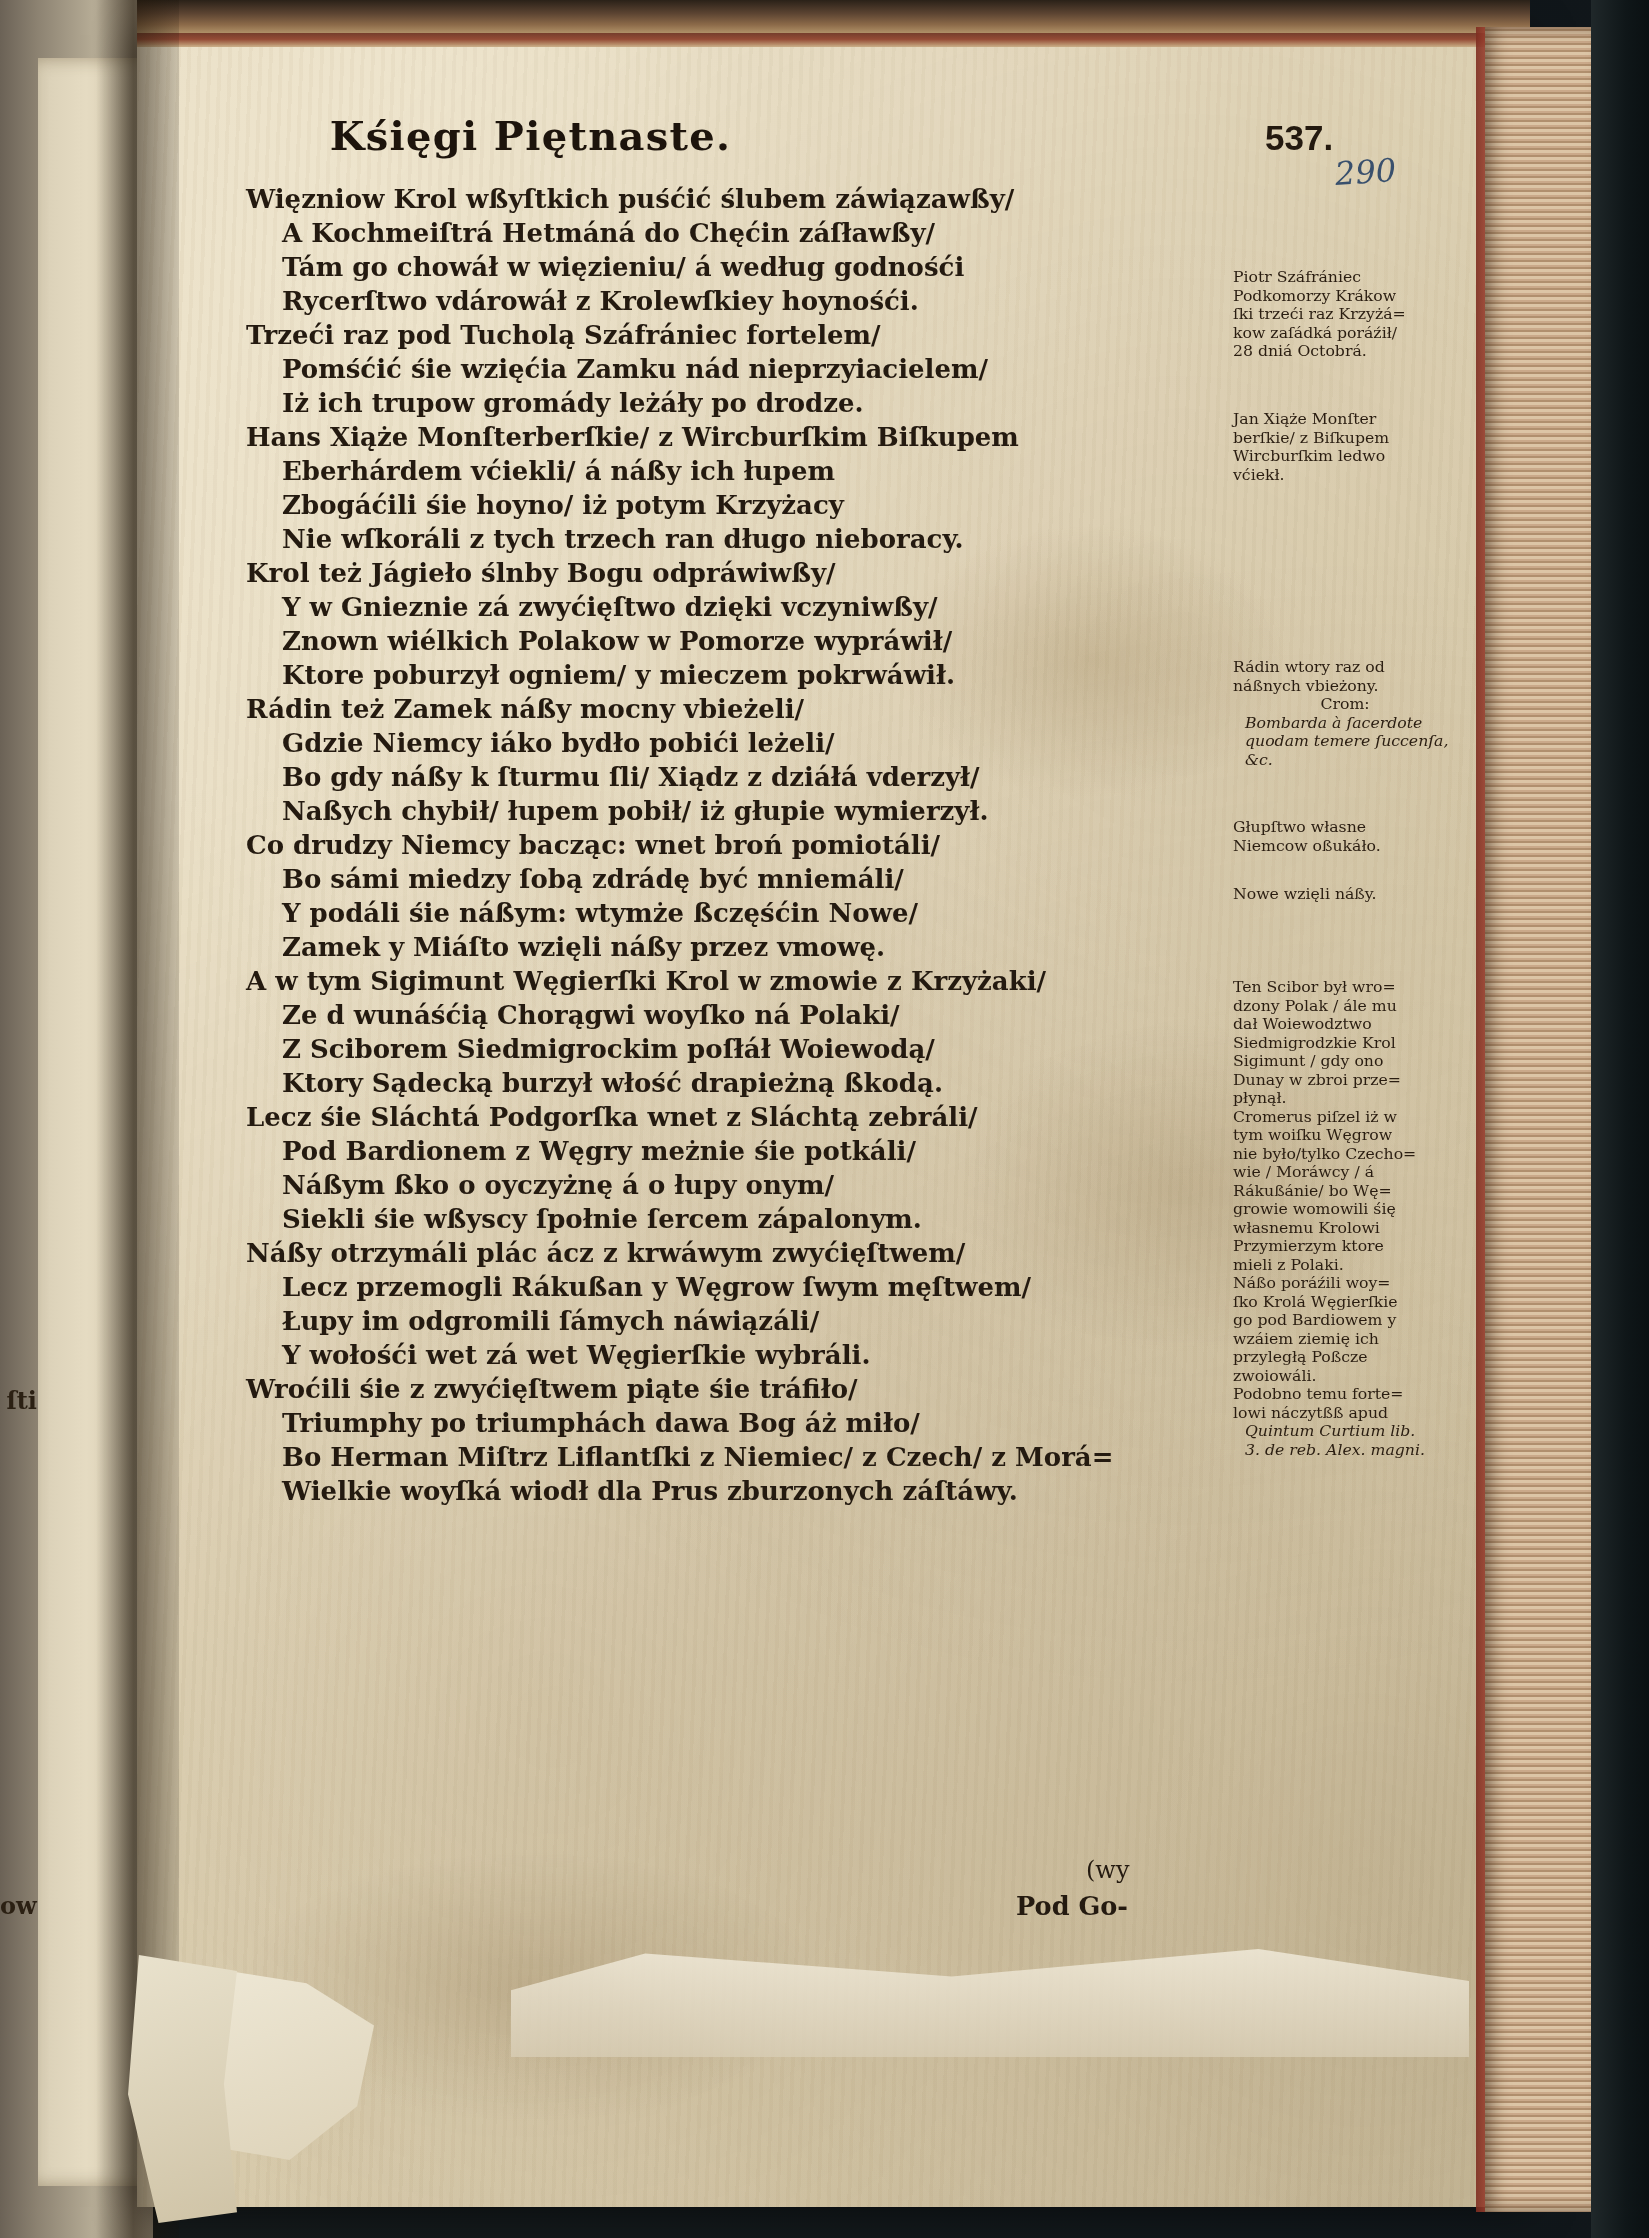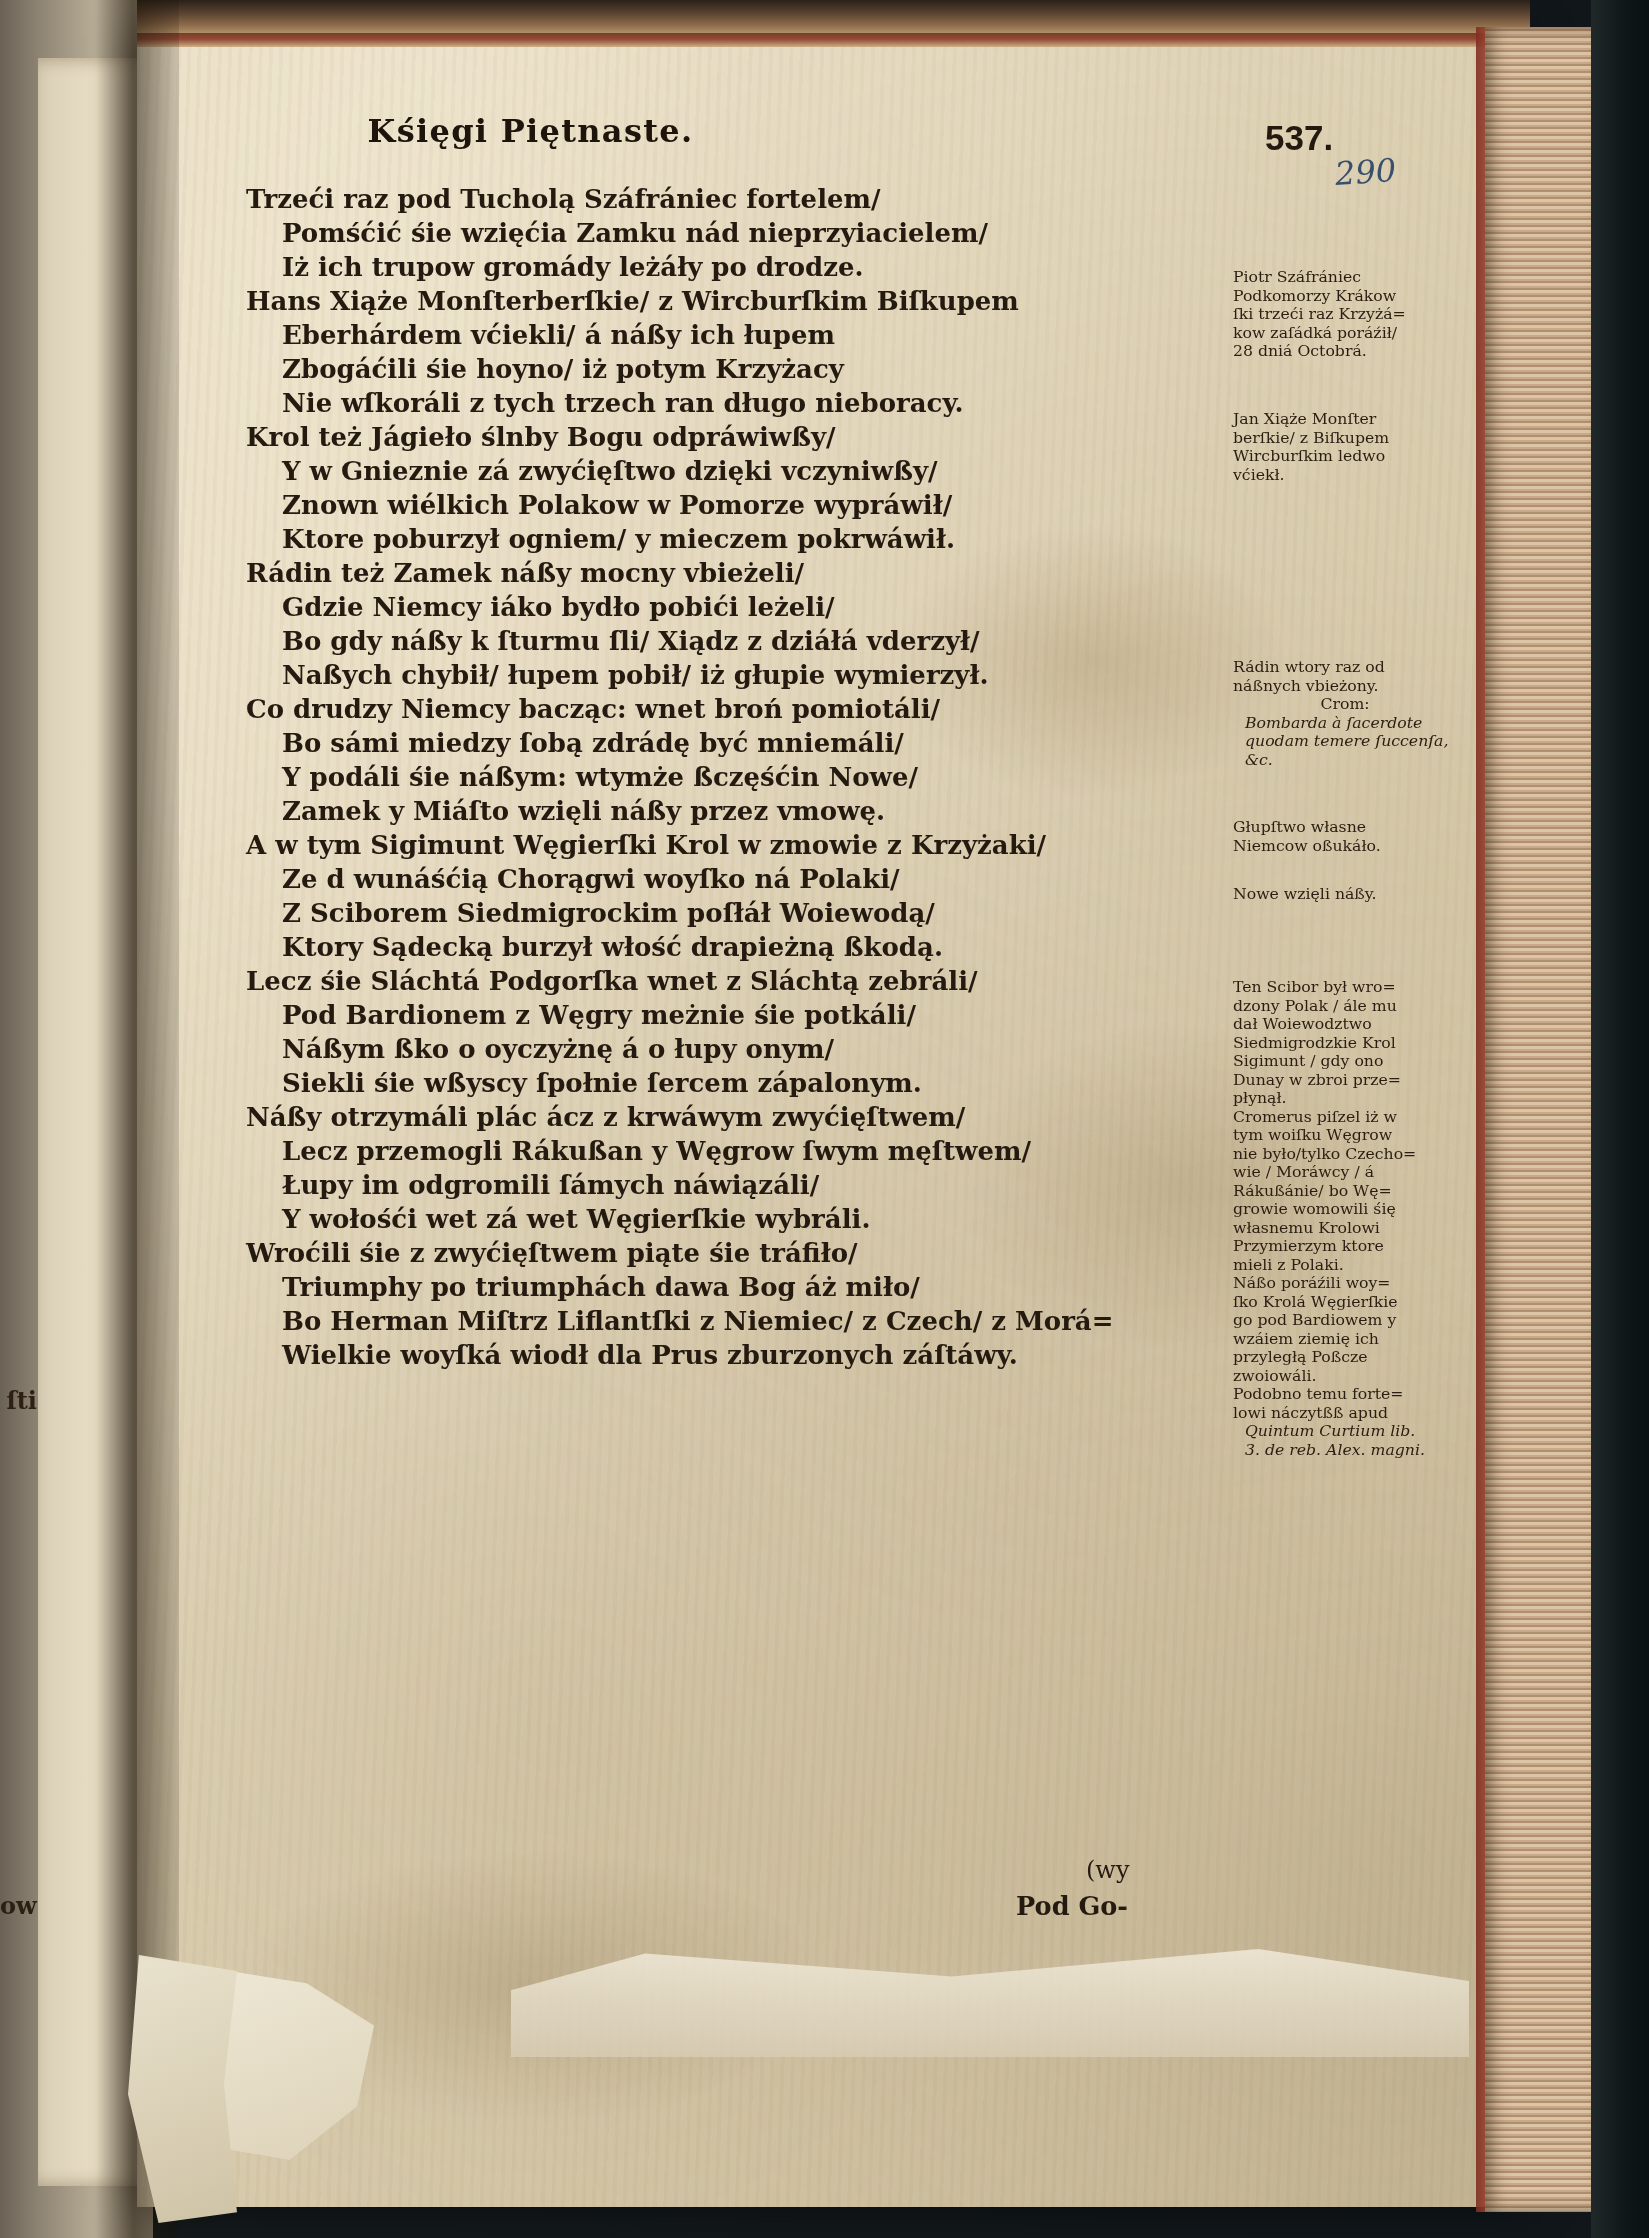--- a/index.html
+++ b/index.html
@@ -83,21 +83,21 @@
   .stain{position:absolute;border-radius:50%;mix-blend-mode:multiply;}
   .stain.s1{left:894px;top:524px;width:396px;height:275px;background:radial-gradient(ellipse,rgba(156,130,82,.22),rgba(0,0,0,0) 70%);}
   .stain.s2{left:958px;top:1022px;width:447px;height:332px;background:radial-gradient(ellipse,rgba(150,124,78,.18),rgba(0,0,0,0) 70%);}
   .stain.s3{left:243px;top:1853px;width:575px;height:268px;background:radial-gradient(ellipse,rgba(140,115,70,.2),rgba(0,0,0,0) 72%);}
 
   
   .textblock{position:absolute;color:#241a10;}
   .title{
     left:0;top:112px;width:1061px;text-align:center;
     font-family:"DejaVu Serif", serif;
-    font-size:32px;font-weight:700;letter-spacing:1.3px;
+    font-size:40px;font-weight:700;letter-spacing:1.3px;
     color:#1d140c;
   }
   .folio{
     position:absolute;left:1265px;top:118px;
     font-size:35px;font-weight:700;color:#23190f;
     font-family:Liberation Sans, sans-serif;
   }
   .folio-ink{
     position:absolute;left:1335px;top:153px;
     font-size:32px;color:#39506d;font-style:italic;
@@ -159,20 +159,26 @@
   <div class="stain s3"></div>
 
   <div class="frag" style="left:6.4px;top:1386px;">ſti</div>
   <div class="frag" style="left:0px;top:1891px;">ow</div>
 
   <div class="textblock title">Kśięgi Piętnaste.</div>
   <div class="folio">537.</div>
   <div class="folio-ink">290</div>
 
   <div class="verse" id="verse">
+      <div class="stz">
+        <span class="ln">Więzniow Krol wßyſtkich puśćić ślubem záwiązawßy/</span>
+        <span class="ln ind">A Kochmeiſtrá Hetmáná do Chęćin záſławßy/</span>
+        <span class="ln ind">Tám go chowáł w więzieniu/ á według godnośći</span>
+        <span class="ln ind">Rycerſtwo vdárowáł z Krolewſkiey hoynośći.</span>
+      </div>
       <div class="stz">
         <span class="ln">Trzeći raz pod Tucholą Száfrániec fortelem/</span>
         <span class="ln ind">Pomśćić śie wzięćia Zamku nád nieprzyiacielem/</span>
         <span class="ln ind">Iż ich trupow gromády leżáły po drodze.</span>
       </div>
       <div class="stz">
         <span class="ln">Hans Xiąże Monſterberſkie/ z Wircburſkim Biſkupem</span>
         <span class="ln ind">Eberhárdem vćiekli/ á náßy ich łupem</span>
         <span class="ln ind">Zbogáćili śie hoyno/ iż potym Krzyżacy</span>
         <span class="ln ind">Nie wſkoráli z tych trzech ran długo nieboracy.</span>

